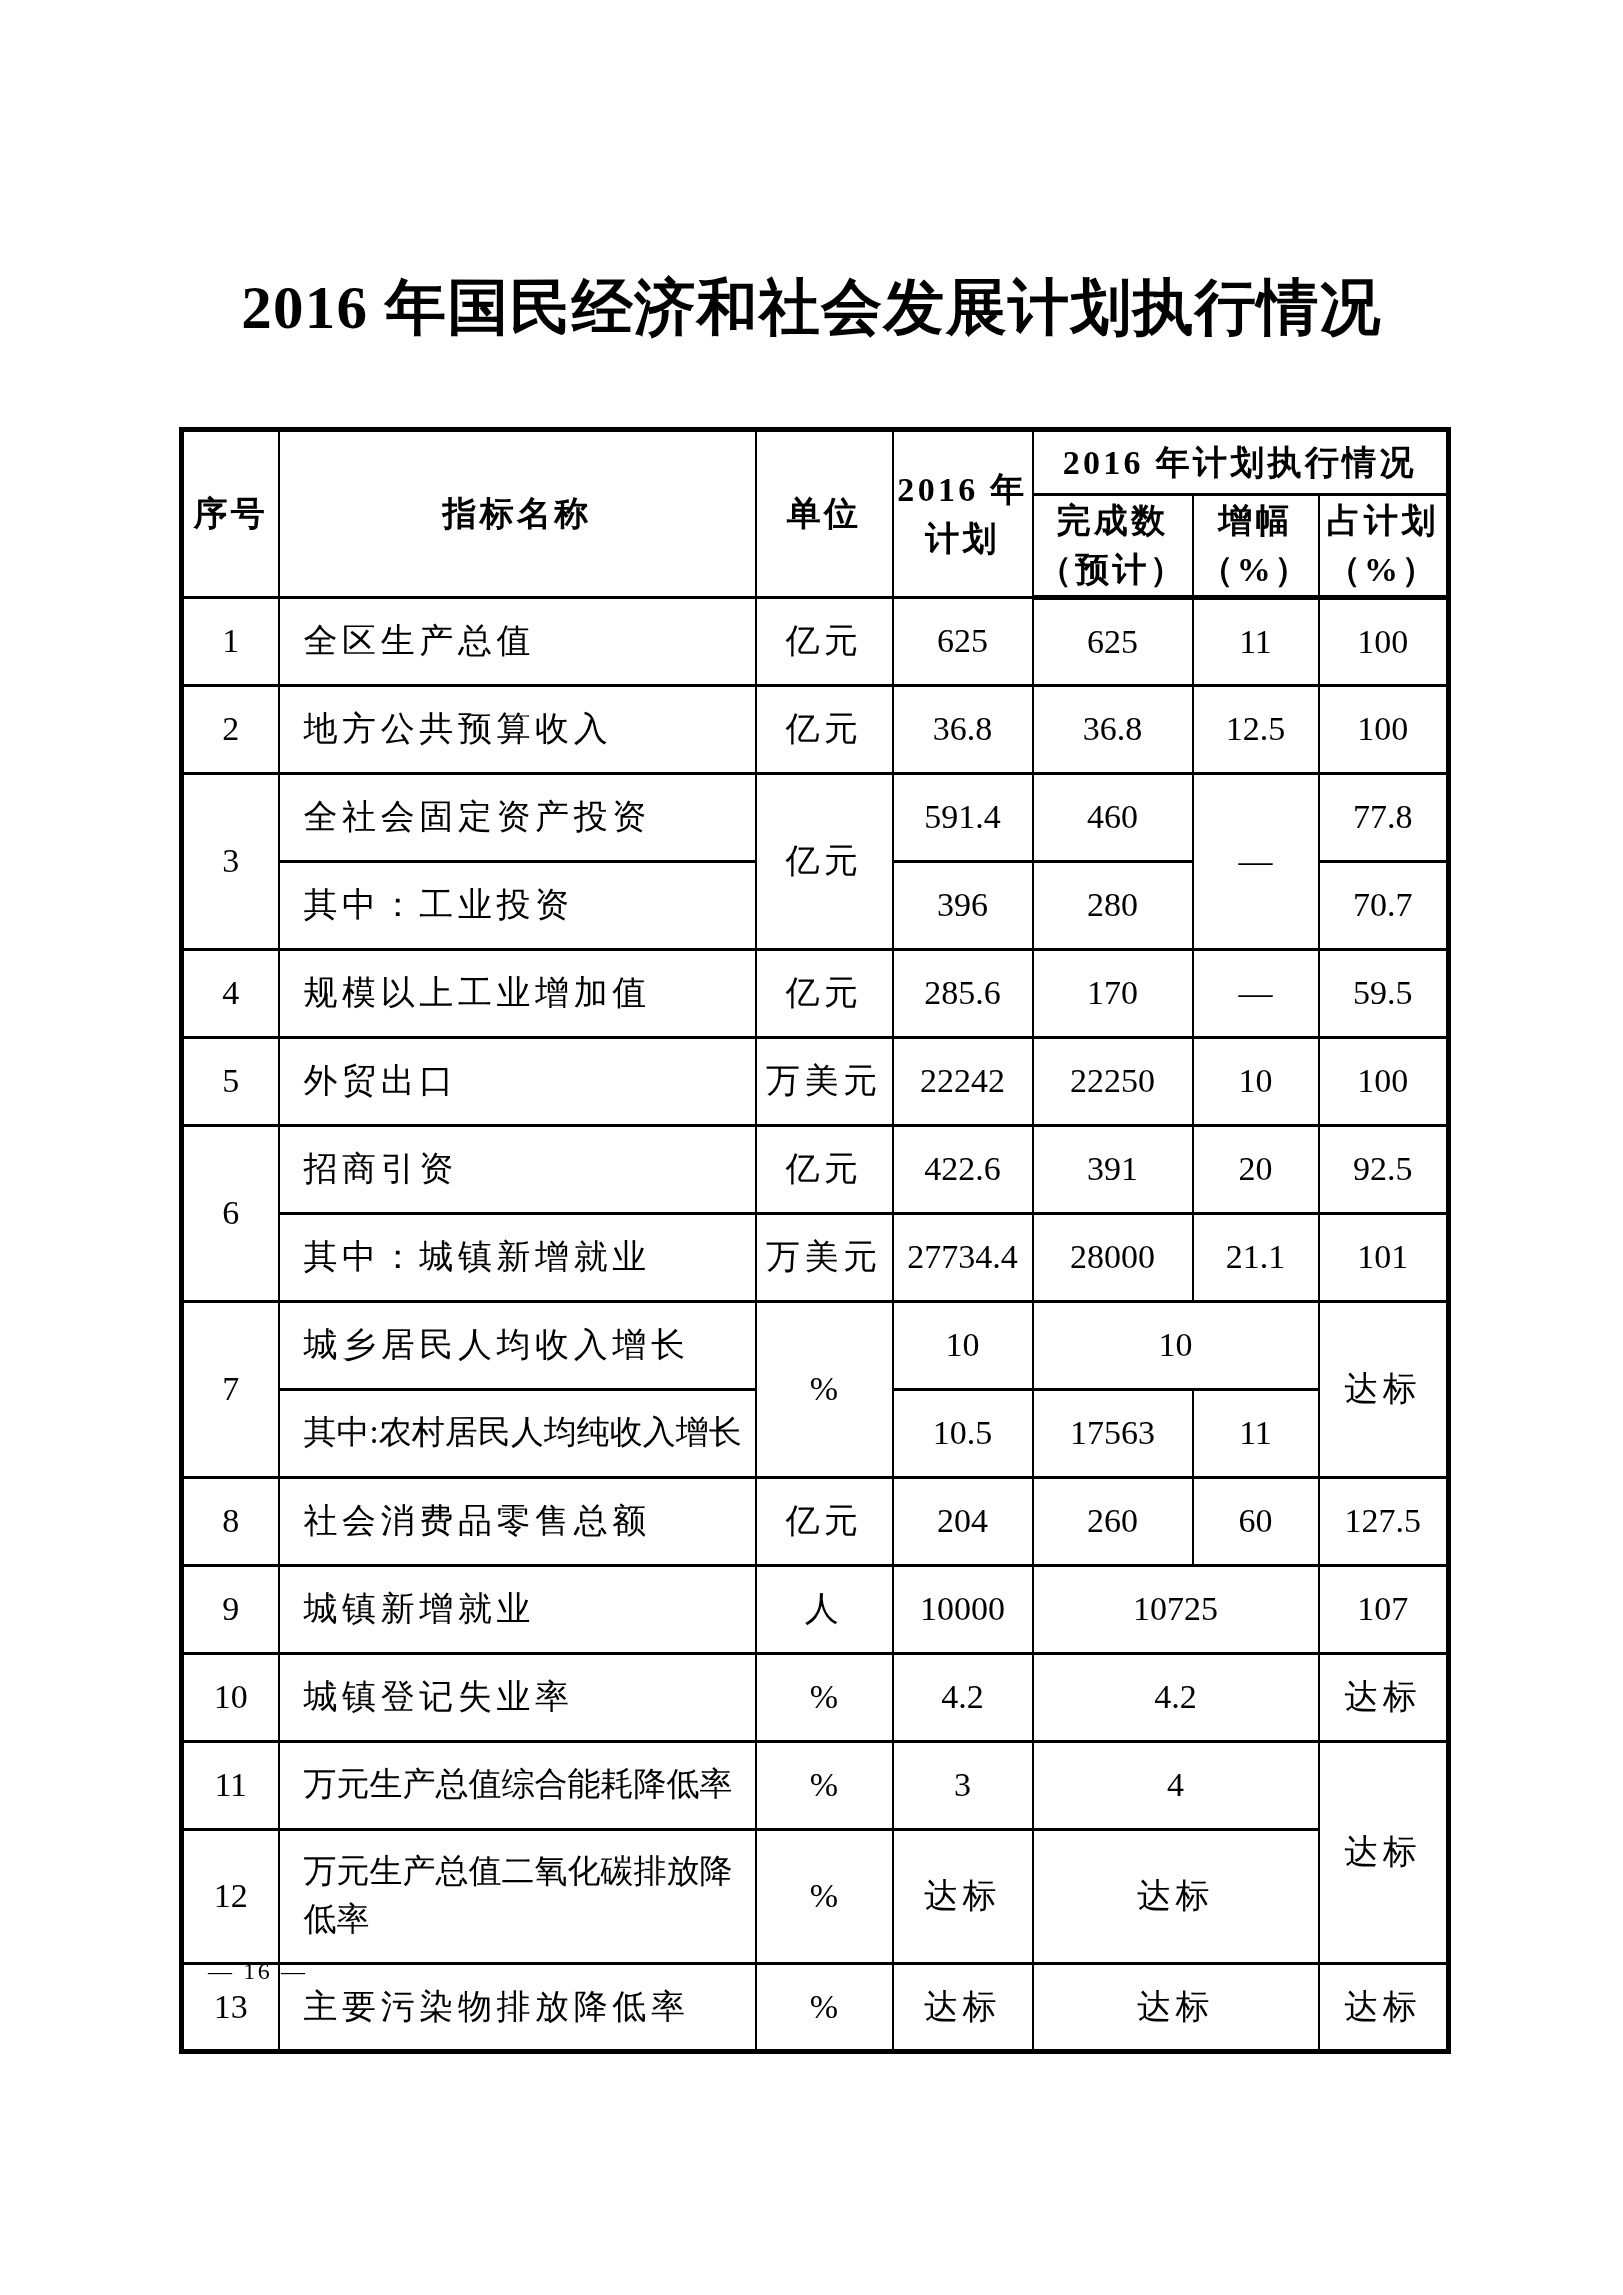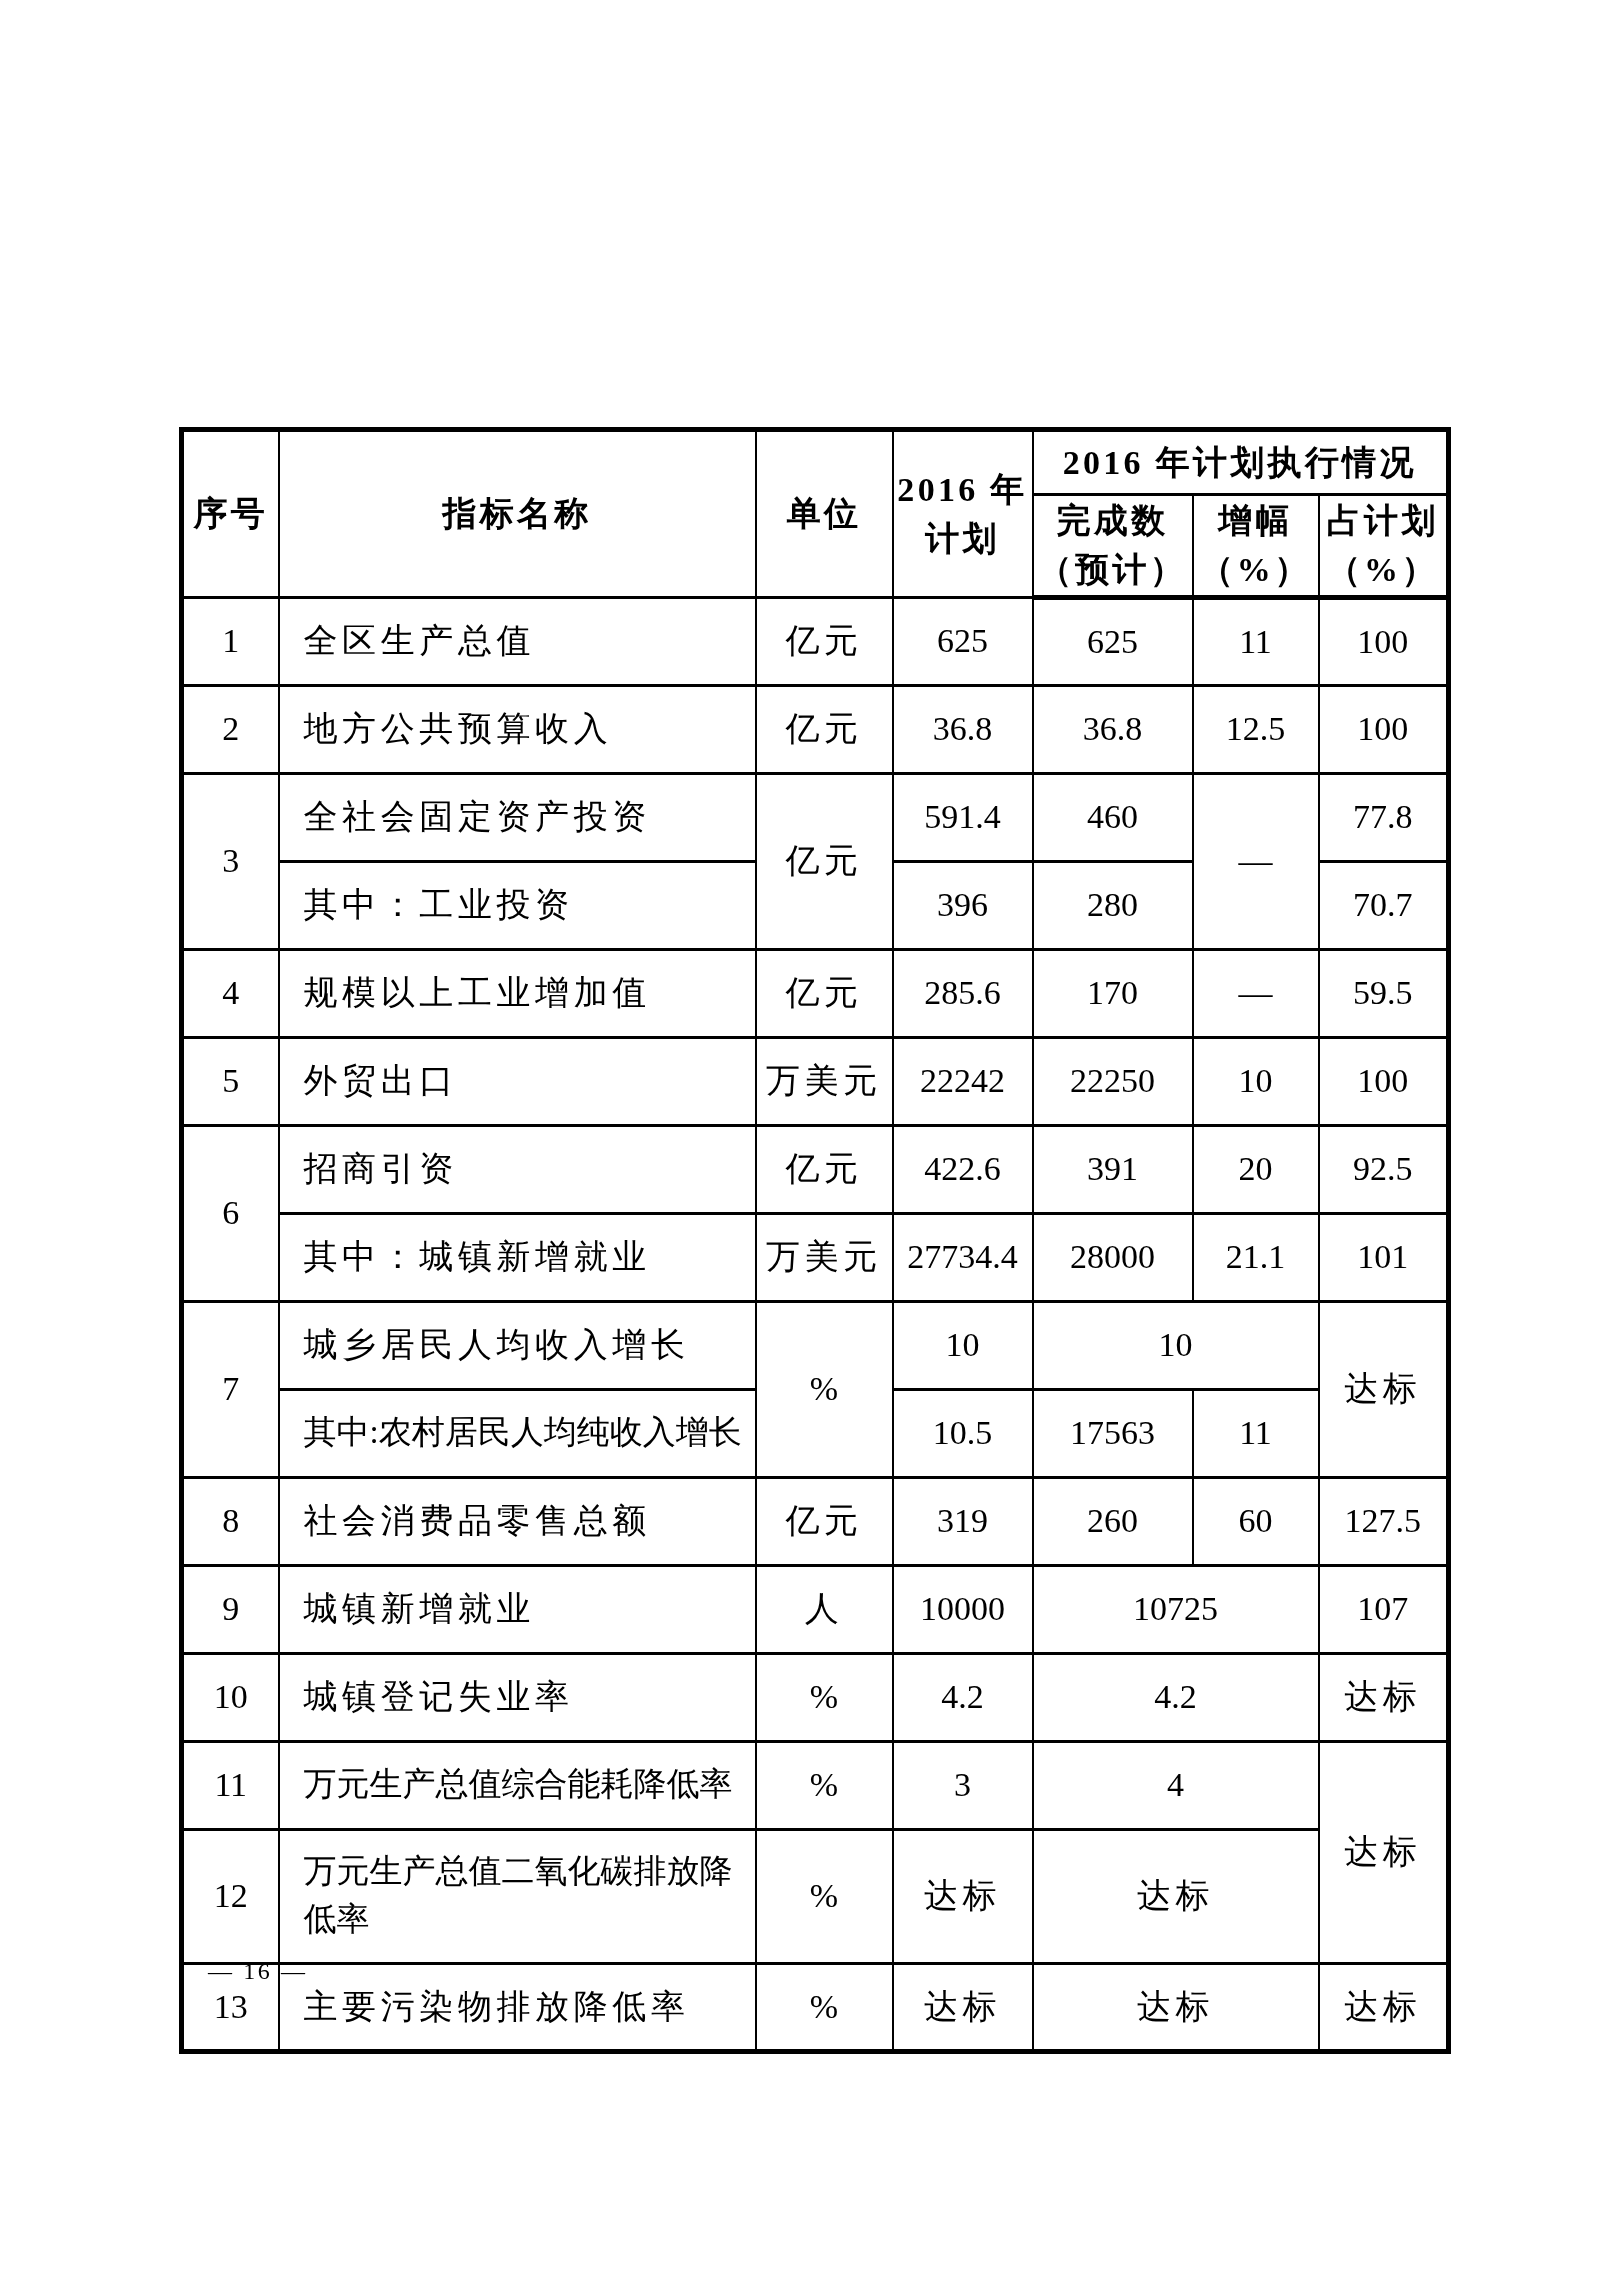--- a/index.html
+++ b/index.html
@@ -74,20 +74,21 @@
     font-size: 24px;
     letter-spacing: 2.6px;
     font-family: "Liberation Serif", "DejaVu Serif", serif;
   }
 </style>
 </head>
 <body>
 
 <div class="page">
 
+  <div class="title">2016 年国民经济和社会发展计划执行情况</div>
 
   <table class="tbl">
     <colgroup>
       <col style="width:97px">
         <col style="width:477px">
         <col style="width:137px">
       <col style="width:140px">
         <col style="width:160px">
         <col style="width:126px">
         <col style="width:130px">
@@ -205,21 +206,21 @@
         <td class="name tight">其中:农村居民人均纯收入增长</td>
         <td class="num">10.5</td>
         <td class="num">17563</td>
         <td class="num">11</td>
       </tr>
 
       <tr class="std">
         <td class="num">8</td>
         <td class="name">社会消费品零售总额</td>
         <td class="cjk">亿元</td>
-        <td class="num">319</td>
+        <td class="num">204</td>
         <td class="num">260</td>
         <td class="num">60</td>
         <td class="num">127.5</td>
       </tr>
 
       <tr class="std">
         <td class="num">9</td>
         <td class="name">城镇新增就业</td>
         <td class="cjk">人</td>
         <td class="num">10000</td>

